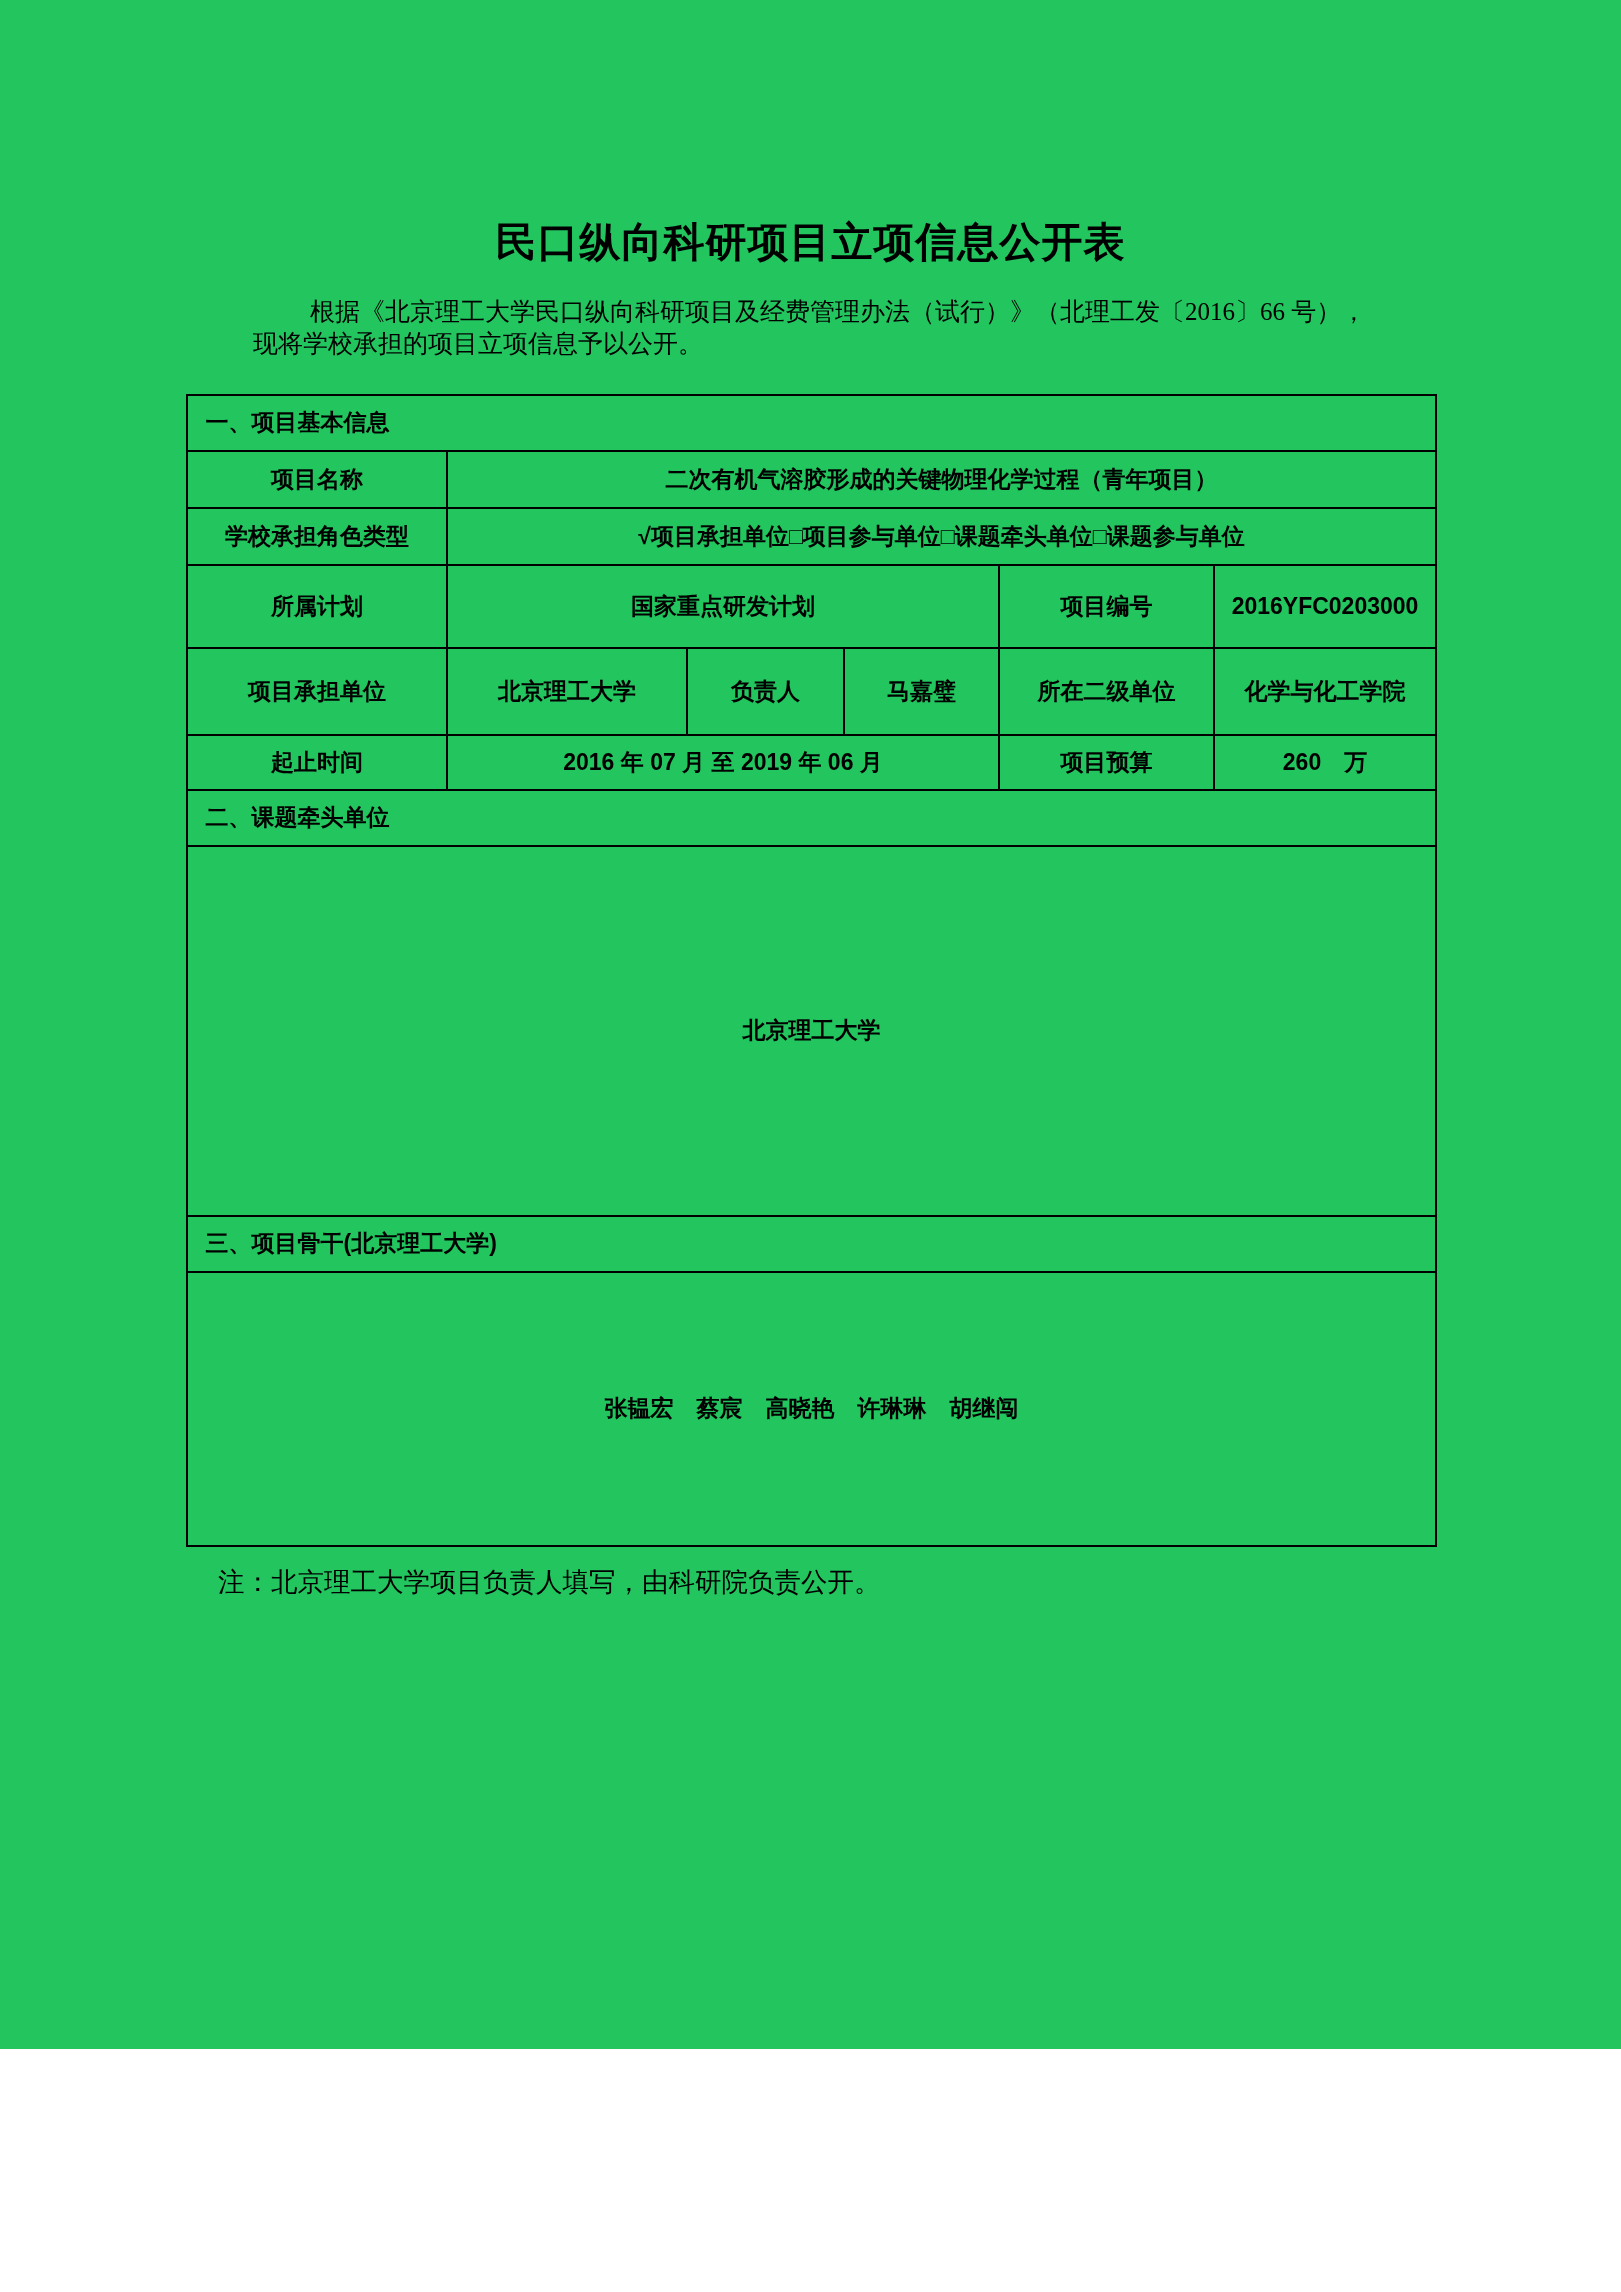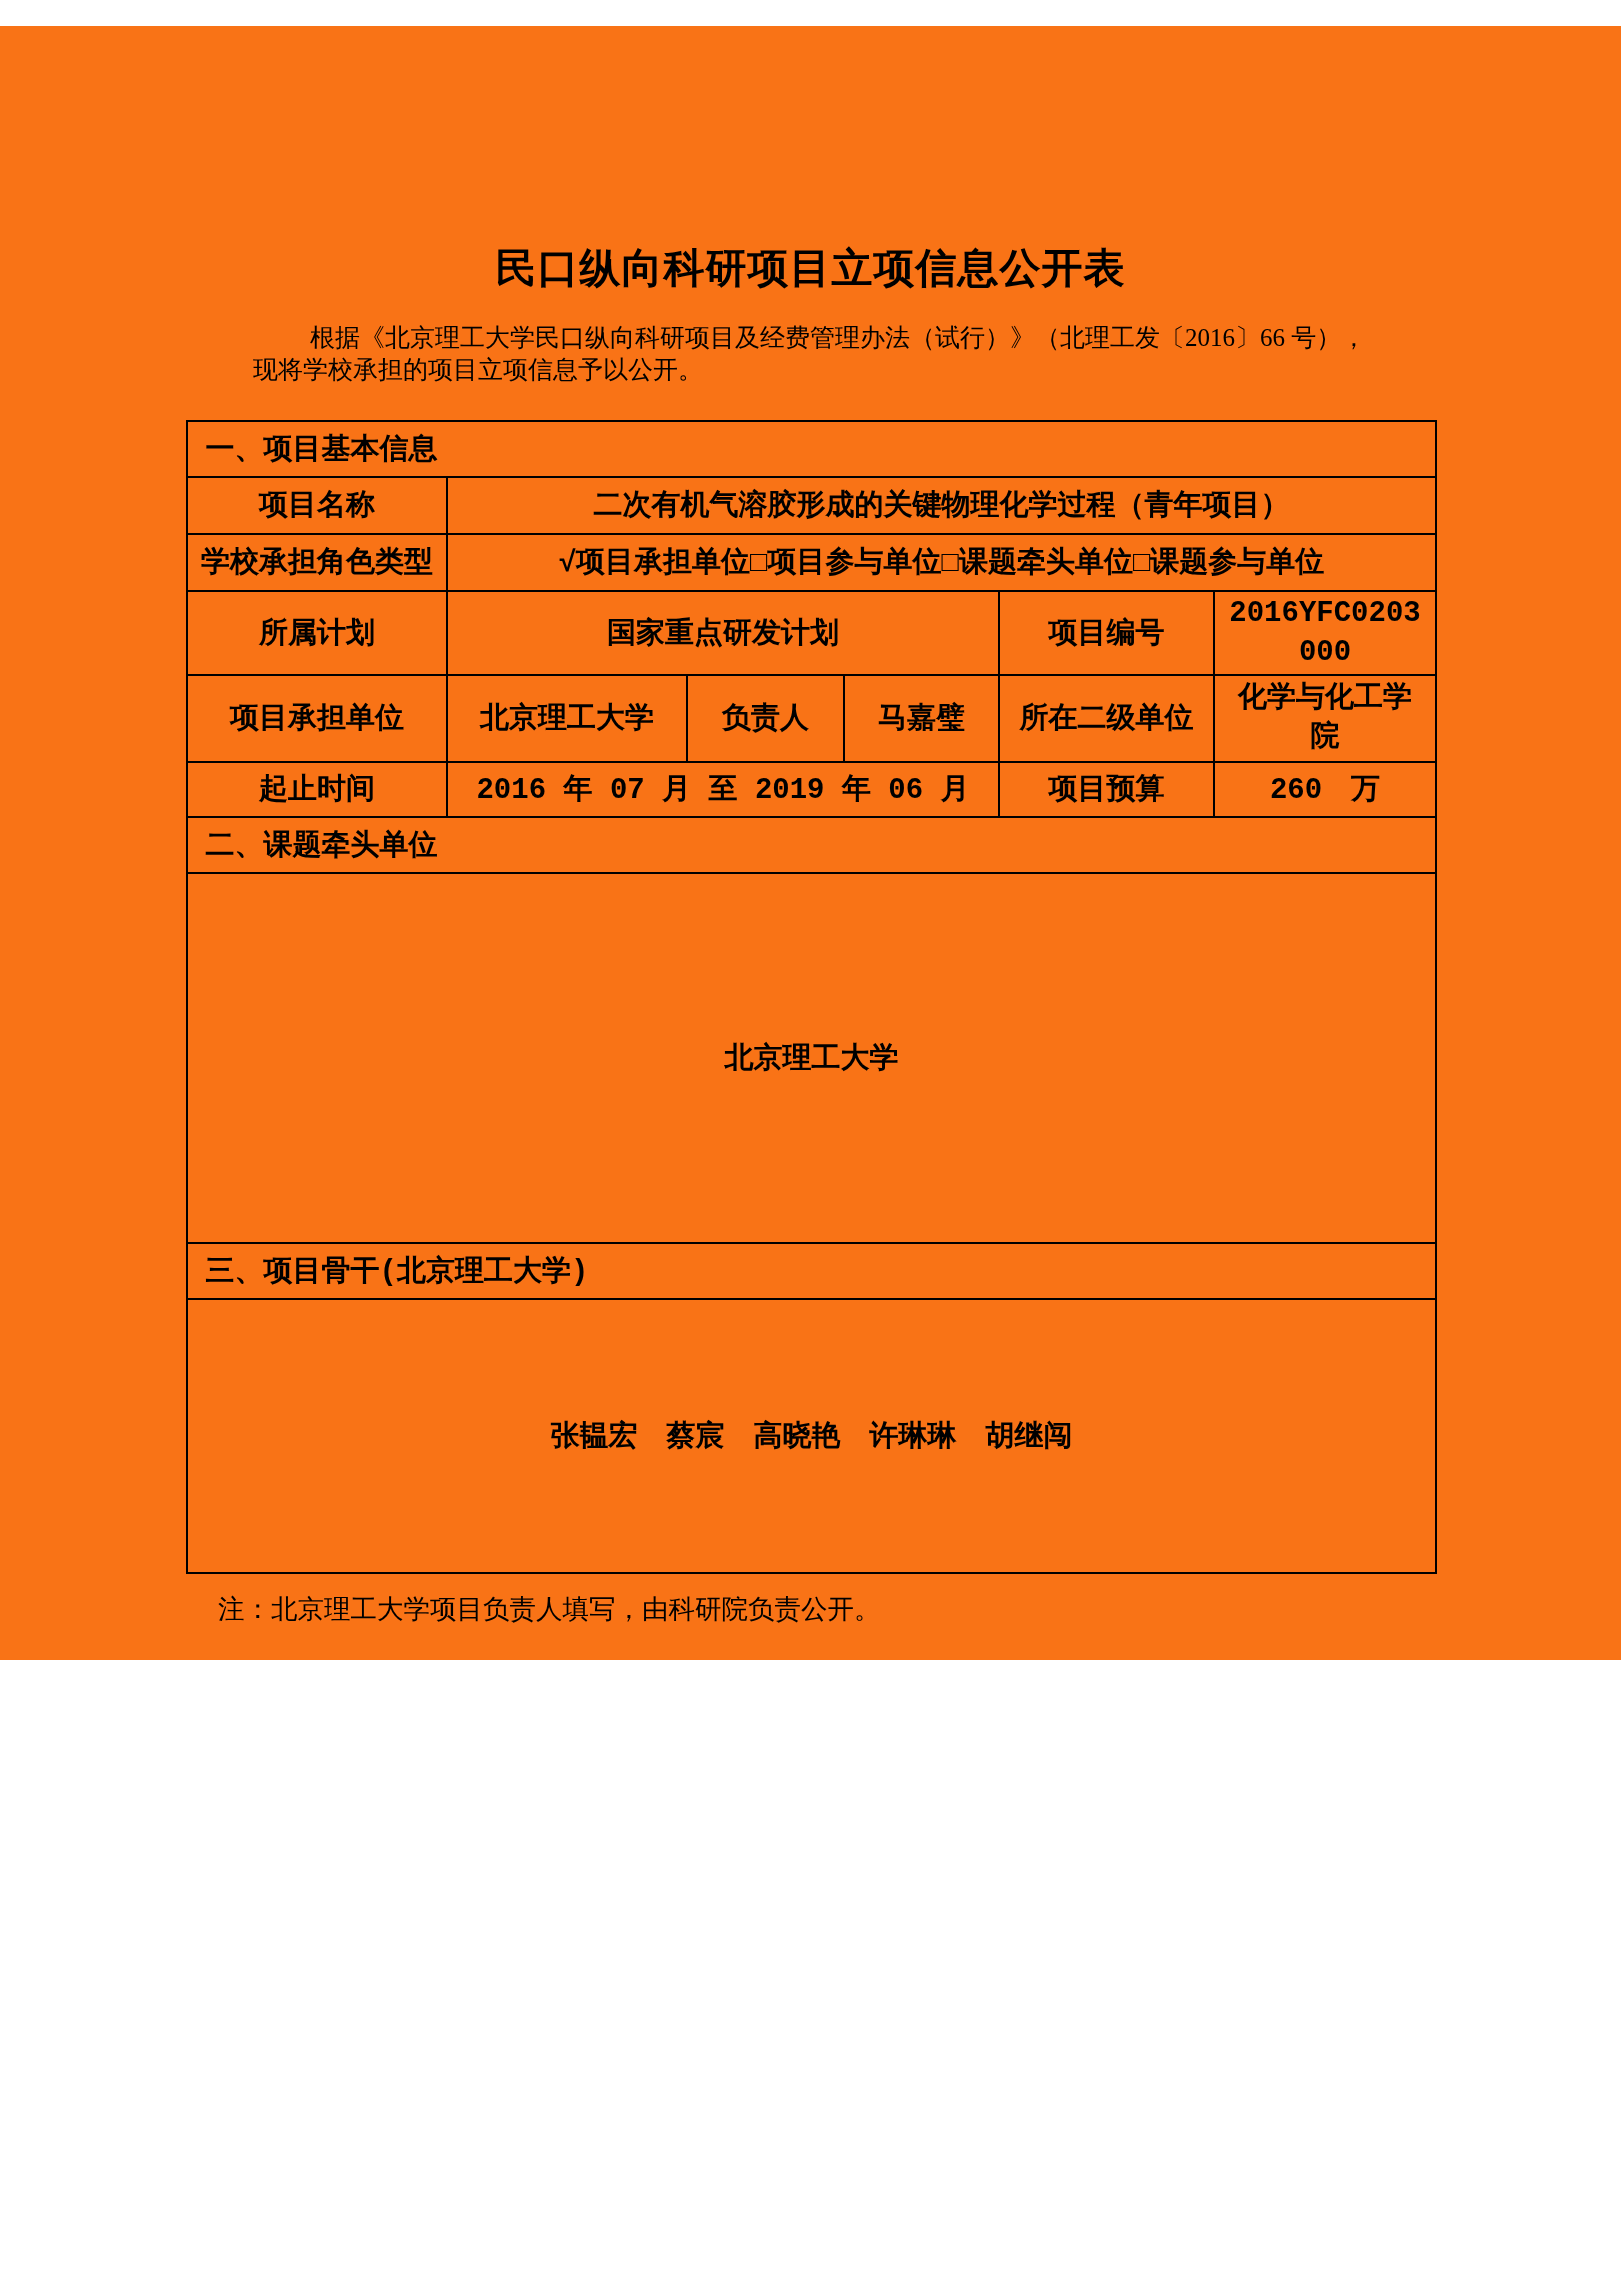--- a/index.html
+++ b/index.html
@@ -1,24 +1,23 @@
 <!DOCTYPE html>
 <html><head>
 <meta charset="utf-8">
 <style>
   html, body { margin: 0; padding: 0; background: #ffffff; }
   .page {
     position: relative;
     width: 1621px;
-    height: 1634px;
-    background: #f97316;
+    height: 2049px;
+    background: #22c55e;
     color: #000000;
     font-family: "Liberation Sans", sans-serif;
     overflow: hidden;
-    margin-top: 26px;
   }
   .doc-title {
     margin: 0;
     padding-top: 215px;
     text-align: center;
     font-size: 41px;
     font-weight: bold;
     letter-spacing: 1px;
     font-family: "Liberation Sans", sans-serif;
   }
@@ -32,27 +31,27 @@
   }
   table.form {
     margin: 34px 0 0 186px;
     width: 1248px;
     border-collapse: collapse;
     table-layout: fixed;
     border: 2.9px solid #000;
   }
   table.form td {
     border: 2px solid #000;
-    font-size: 29px;
+    font-size: 23px;
     font-weight: bold;
     text-align: center;
     vertical-align: middle;
     padding: 2px 13px;
     overflow: hidden;
-    font-family: Liberation Mono, monospace;
+    font-family: Liberation Sans, sans-serif;
   }
   tr.sec td {
     border-top: 2.9px solid #000;
     border-bottom: 2.9px solid #000;
     text-align: left;
     padding-left: 17.6px;
     font-weight: bold;
   }
   td.serif-val {
     font-family: "Liberation Serif", serif;

